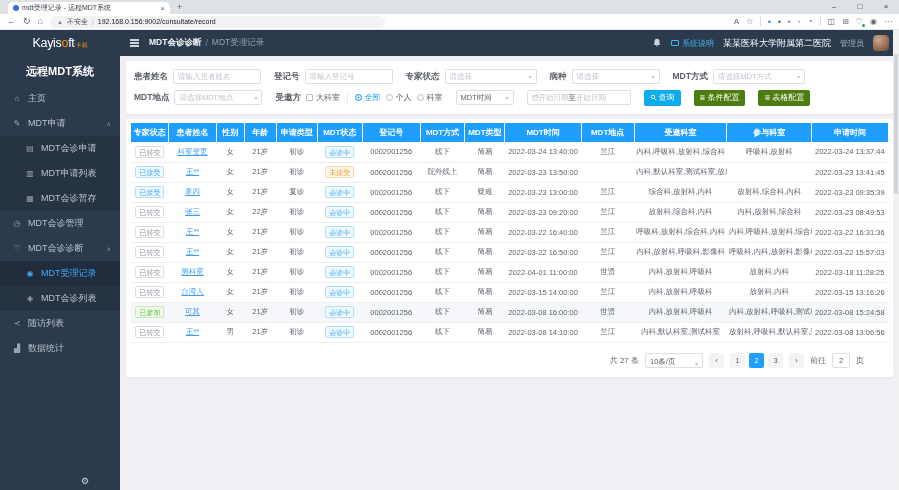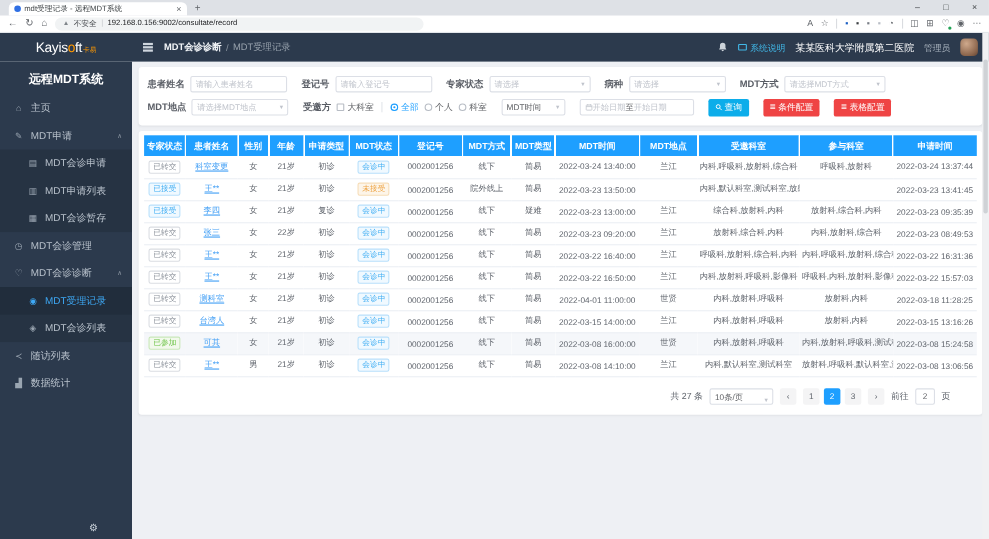--- a/index.html
+++ b/index.html
@@ -75,21 +75,21 @@
   .checkbox,.radio{display:flex;align-items:center;gap:3px;font-size:8px;color:#606266;cursor:pointer}
   .cbox{width:7px;height:7px;border:1px solid #b7bcc4;border-radius:1px;background:#fff}
   .rdot{width:7px;height:7px;border:1px solid #b7bcc4;border-radius:50%;background:#fff}
   .radio.checked .rdot{background:#1e9fff;border-color:#1e9fff;box-shadow:inset 0 0 0 1.5px #fff}
   .radio.checked{color:#1e9fff}
   .vsep{color:#e0e3e8;font-size:10px;margin:0 1px}
   .dates{display:flex;align-items:center;gap:0;height:15px;border:1px solid #dcdfe6;border-radius:2px;padding:0 4px;font-size:7.5px;color:#c0c4cc;width:104px;flex:none}
   .dates .to{color:#606266}
   .btn{display:inline-flex;align-items:center;gap:2px;height:16px;border:none;border-radius:2px;color:#fff;font-size:8px;padding:0 6px;font-family:inherit;cursor:pointer}
   .btn.blue{background:#0cadea}
-  .btn.orange{background:#ef4444}
+  .btn.orange{background:#4d7c0f}
   .bicon{font-size:7px;line-height:1}
 
   
   .table-card{padding:4px 5px 9px}
   table{width:100%;border-collapse:collapse;table-layout:fixed}
   th{background:#1e9fff;color:#fff;font-size:8px;font-weight:bold;height:19px;border-right:1px solid #fff;white-space:nowrap;overflow:hidden}
   th:last-child{border-right:none}
   td{font-size:7.5px;color:#5f646c;text-align:center;height:20px;border-bottom:1px solid #eceff4;white-space:nowrap;overflow:hidden;padding:0 2px}
   tr.hl{background:#f5f7fa}
   .name-link{color:#3e9df5;text-decoration:underline;text-underline-offset:1px;cursor:pointer}

